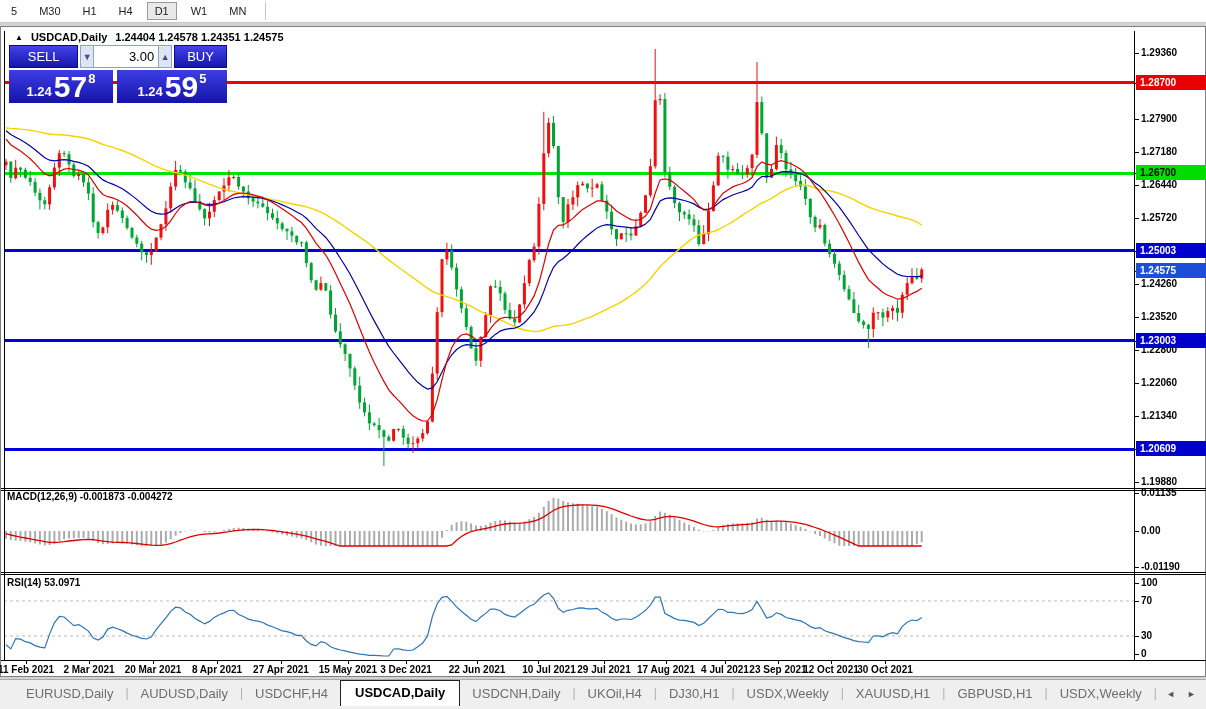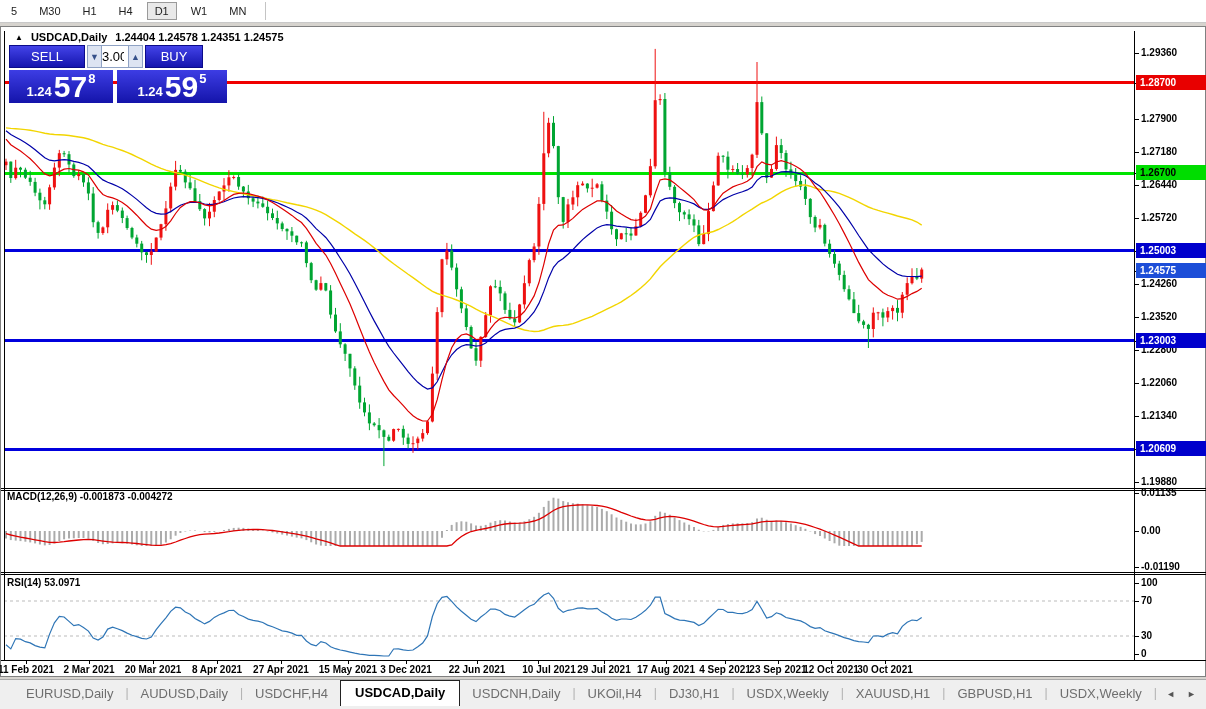--- a/index.html
+++ b/index.html
@@ -27,21 +27,21 @@
   
   #trade-panel { position:absolute; left:8px; top:18px; width:218px; }
   .tp-row1 { display:flex; height:23px; }
   .tp-btn { background:linear-gradient(180deg,#4343e8,#1515ae); color:#fff; font-size:13px;
     display:flex; align-items:center; justify-content:center; border:1px solid #0b0b8a;
     border-radius:0; cursor:pointer; }
   #sell-btn { width:76px; }
   #buy-btn  { width:58px; margin-left:2px; }
   .spin-btn { width:15px; height:23px; background:#dde4f2; border:1px solid #8fa2c4; color:#35508a;
     font-size:9px; display:flex; align-items:center; justify-content:center; cursor:pointer; }
-  #vol-input { width:26px; height:23px; border:1px solid #8fa2c4; border-left:none; border-right:none;
+  #vol-input { width:64px; height:23px; border:1px solid #8fa2c4; border-left:none; border-right:none;
     font-size:13px; text-align:right; padding-right:4px; font-family:"Liberation Sans",sans-serif; }
   .tp-row2 { display:flex; margin-top:2px; }
   .bigprice { background:linear-gradient(180deg,#3d3de4,#1414aa); color:#fff; height:33px;
     display:flex; align-items:flex-end; justify-content:center; cursor:pointer; padding-bottom:1px; }
   #sell-big { width:104px; }
   #buy-big  { width:110px; margin-left:4px; }
   .bp-pre { font-size:13px; font-weight:700; margin:0 2px 3px 0; }
   .bp-big { font-size:30px; font-weight:700; line-height:30px; }
   .bp-sup { font-size:13px; font-weight:700; margin:1px 0 0 1px; align-self:flex-start; }
 
@@ -792,21 +792,21 @@
         <div class="dlabel" style="left: 88px;">2 Mar 2021</div>
         <div class="dlabel" style="left: 152px;">20 Mar 2021</div>
         <div class="dlabel" style="left: 216px;">8 Apr 2021</div>
         <div class="dlabel" style="left: 280px;">27 Apr 2021</div>
         <div class="dlabel" style="left: 347px;">15 May 2021</div>
         <div class="dlabel" style="left: 405px;">3 Dec 2021</div>
         <div class="dlabel" style="left: 476px;">22 Jun 2021</div>
         <div class="dlabel" style="left: 548px;">10 Jul 2021</div>
         <div class="dlabel" style="left: 603px;">29 Jul 2021</div>
         <div class="dlabel" style="left: 665px;">17 Aug 2021</div>
-        <div class="dlabel" style="left: 724px;">4 Sep 2021</div>
+        <div class="dlabel" style="left: 724px;">4 Jul 2021</div>
         <div class="dlabel" style="left: 777px;">23 Sep 2021</div>
         <div class="dlabel" style="left: 830px;">12 Oct 2021</div>
         <div class="dlabel" style="left: 884px;">30 Oct 2021</div>
       </div>
   </div>
 
   <div id="tab-bar">
       <span class="tab">EURUSD,Daily</span>
       <span class="tab-sep">|</span>
       <span class="tab">AUDUSD,Daily</span>

